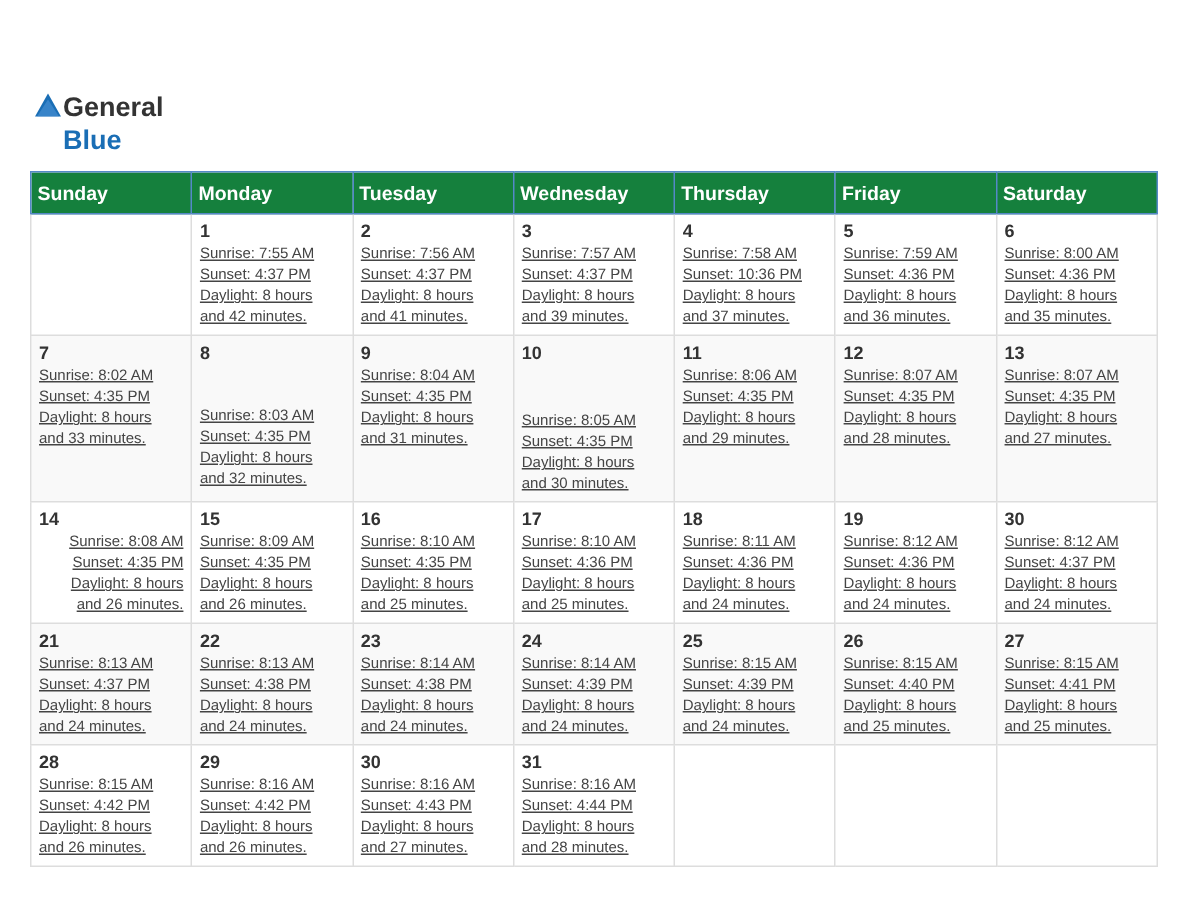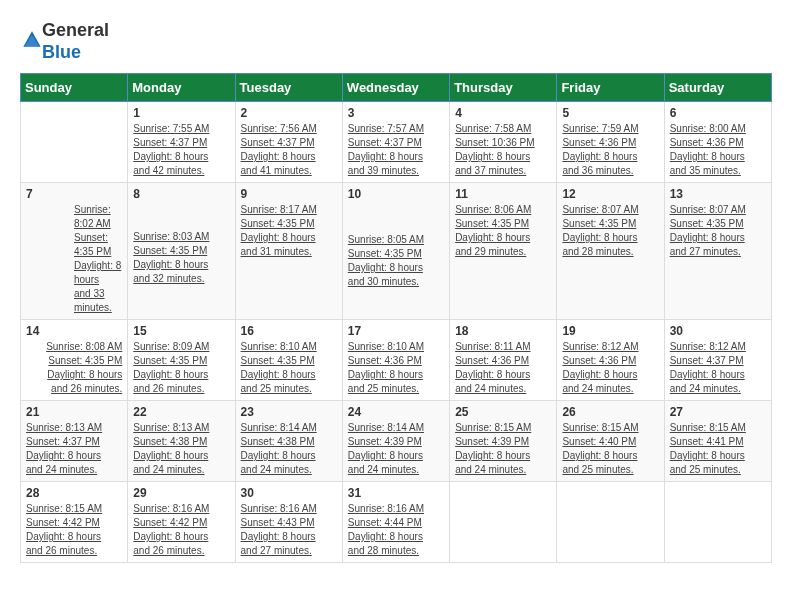--- a/index.html
+++ b/index.html
@@ -11,21 +11,21 @@
       padding: 20px;
     }
     .header-area {
       display: flex;
       justify-content: space-between;
       align-items: flex-start;
       margin-bottom: 10px;
     }
     .logo {
       display: flex;
-      align-items: center;
+      margin-top: 41px;
     }
     .logo-text {
       font-size: 18px;
       font-weight: bold;
       line-height: 1.2;
     }
     .logo-general { color: #333; }
     .logo-blue { color: #1a6eb5; }
     .logo-icon {
       width: 20px;
@@ -158,35 +158,35 @@
           <span class="day-number">6</span>
           <div class="day-info" style="white-space: pre-line;">Sunrise: 8:00 AM
 Sunset: 4:36 PM
 Daylight: 8 hours
 and 35 minutes.</div>
         </td>
       </tr>
       <tr>
         <td>
           <span class="day-number">7</span>
-          <div class="day-info" style="white-space: pre-line; margin-left: 48px;">Sunrise: 8:02 AM
+          <div class="day-info" style="white-space: pre-line;">Sunrise: 8:02 AM
 Sunset: 4:35 PM
 Daylight: 8 hours
 and 33 minutes.</div>
         </td>
         <td>
           <span class="day-number">8</span>
           <div class="day-info" style="white-space: pre-line; margin-top: 29px;">Sunrise: 8:03 AM
 Sunset: 4:35 PM
 Daylight: 8 hours
 and 32 minutes.</div>
         </td>
         <td>
           <span class="day-number">9</span>
-          <div class="day-info" style="white-space: pre-line;">Sunrise: 8:17 AM
+          <div class="day-info" style="white-space: pre-line;">Sunrise: 8:04 AM
 Sunset: 4:35 PM
 Daylight: 8 hours
 and 31 minutes.</div>
         </td>
         <td>
           <span class="day-number">10</span>
           <div class="day-info" style="white-space: pre-line; margin-top: 32px;">Sunrise: 8:05 AM
 Sunset: 4:35 PM
 Daylight: 8 hours
 and 30 minutes.</div>

